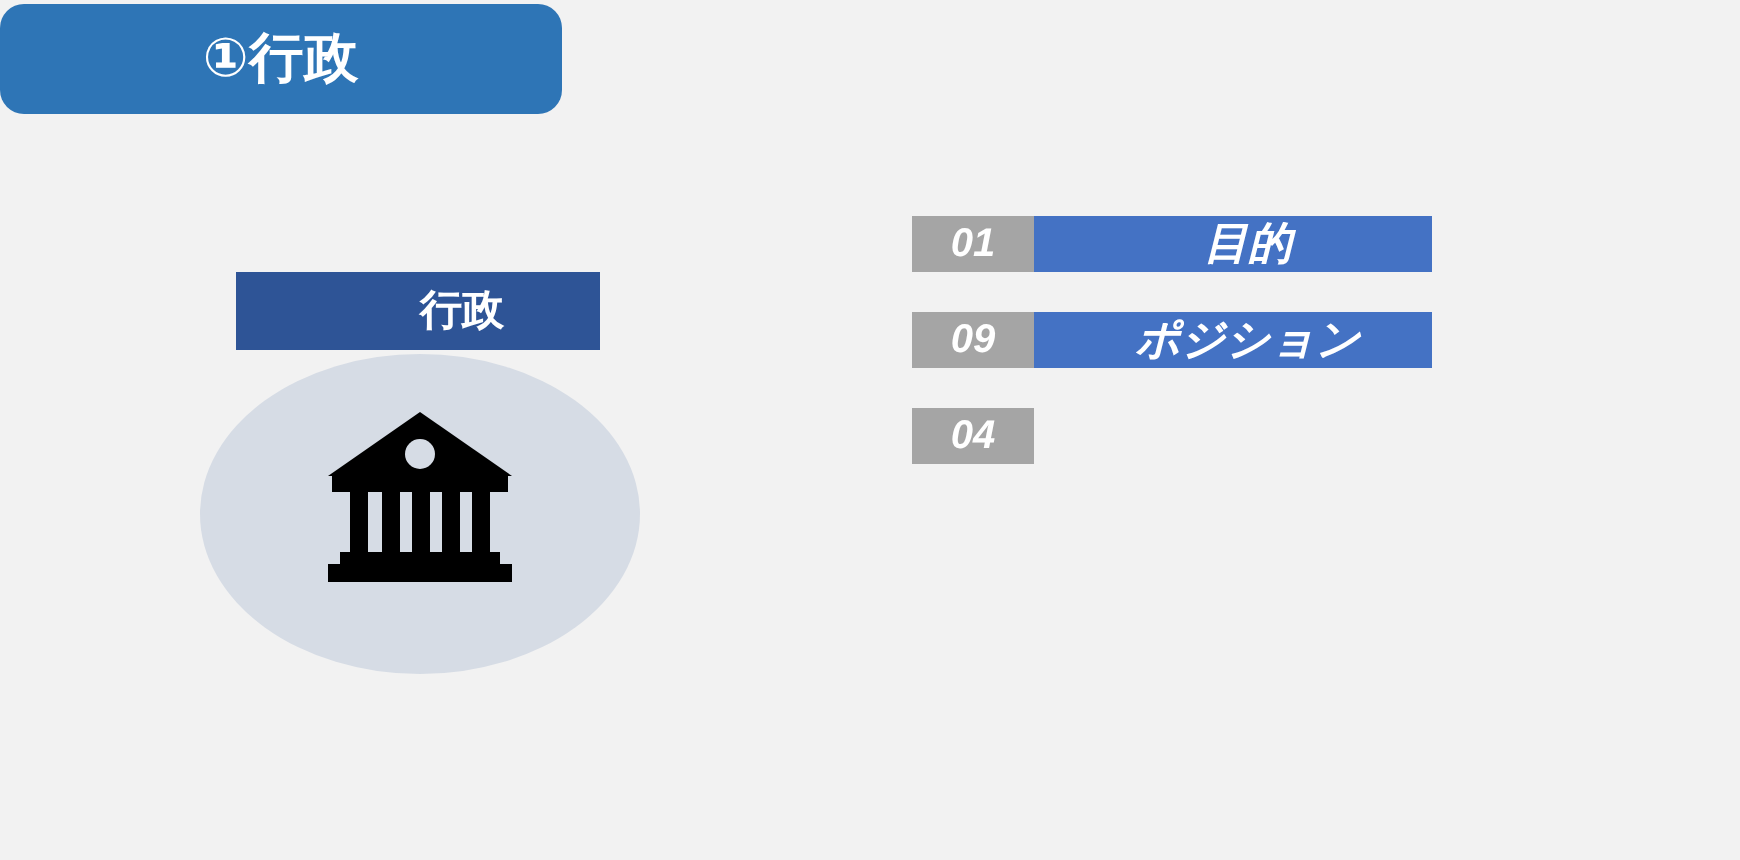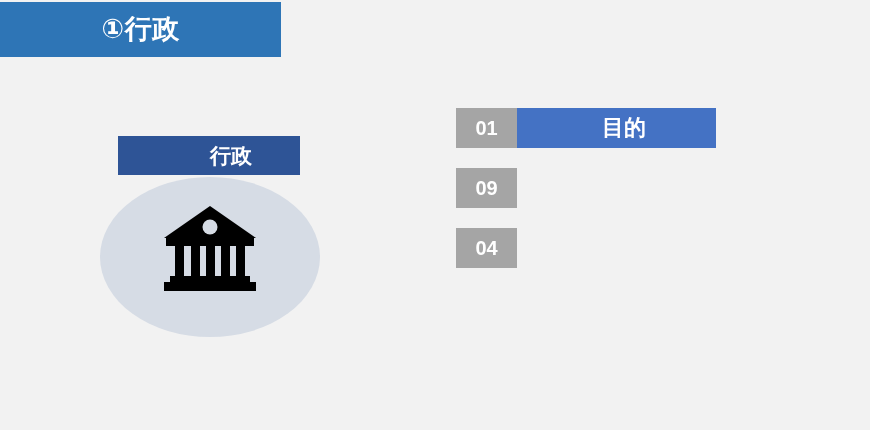--- a/index.html
+++ b/index.html
@@ -20,20 +20,21 @@
     position: absolute;
     left: 0;
     top: 2px;
     width: 281px;
     height: 55px;
     background: #2E75B6;
     display: flex;
     align-items: center;
     justify-content: center;
     box-sizing: border-box;
+    border-radius: 12px;
   }
   .header-title {
     color: #FFFFFF;
     font-size: 27px;
     font-weight: bold;
     letter-spacing: 0.5px;
     line-height: 1;
     white-space: nowrap;
   }
 
@@ -88,22 +89,23 @@
   
   .agenda-list {
     position: absolute;
     left: 456px;
     top: 108px;
     width: 260px;
   }
   .agenda-row {
     display: flex;
     align-items: stretch;
-    height: 40px;
+    height: 28px;
     margin-bottom: 20px;
+    font-style: italic;
   }
   .agenda-row:last-child {
     margin-bottom: 0;
   }
   .agenda-number {
     width: 61px;
     flex: 0 0 61px;
     background: #A5A5A5;
     display: flex;
     align-items: center;
@@ -173,19 +175,22 @@
   <div class="agenda-row">
     <div class="agenda-number">01</div>
     <div class="agenda-body">
       <span class="agenda-label">目的</span>
     </div>
   </div>
 
 
   <div class="agenda-row">
     <div class="agenda-number">09</div>
+    <div class="agenda-body">
+      <span class="agenda-label">ポジション</span>
+    </div>
   </div>
 
   <div class="agenda-row">
     <div class="agenda-number">04</div>
   </div>
 
 </div>
 
 </body></html>

